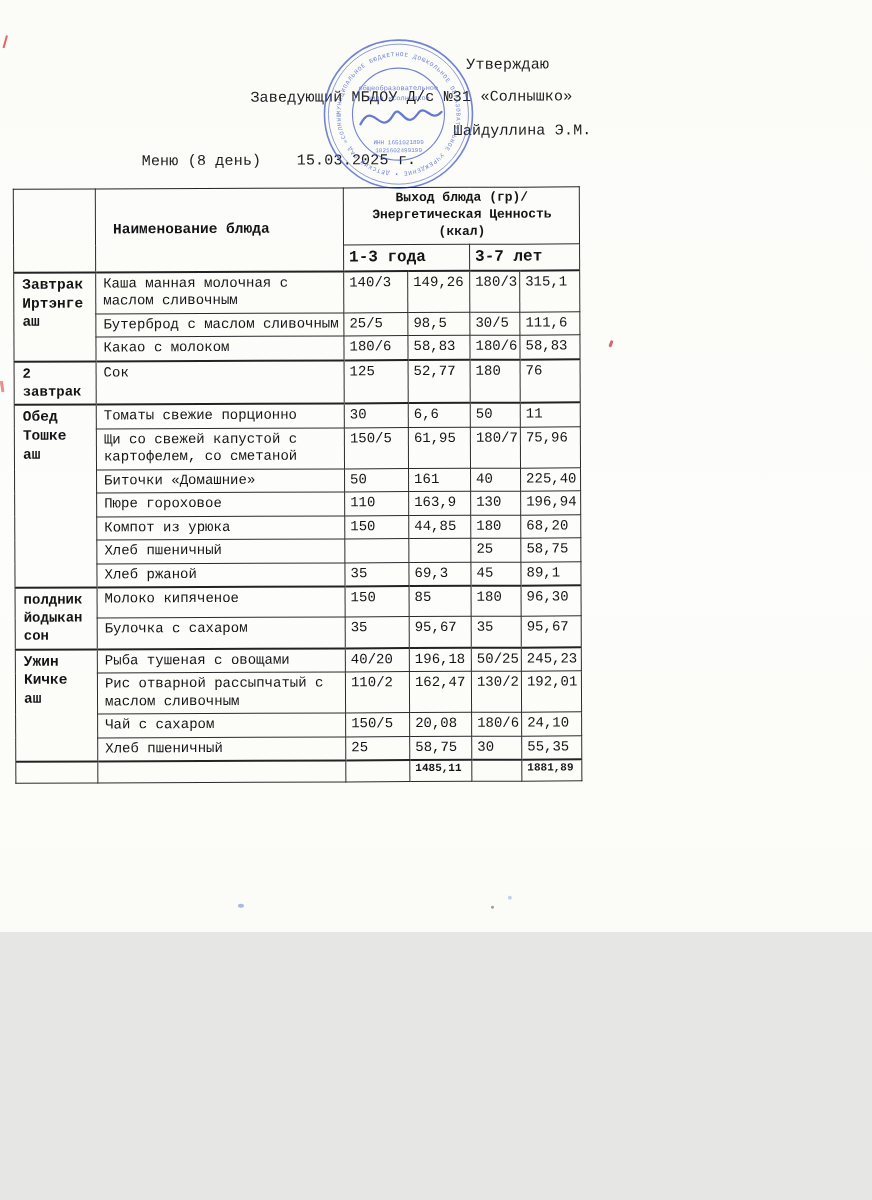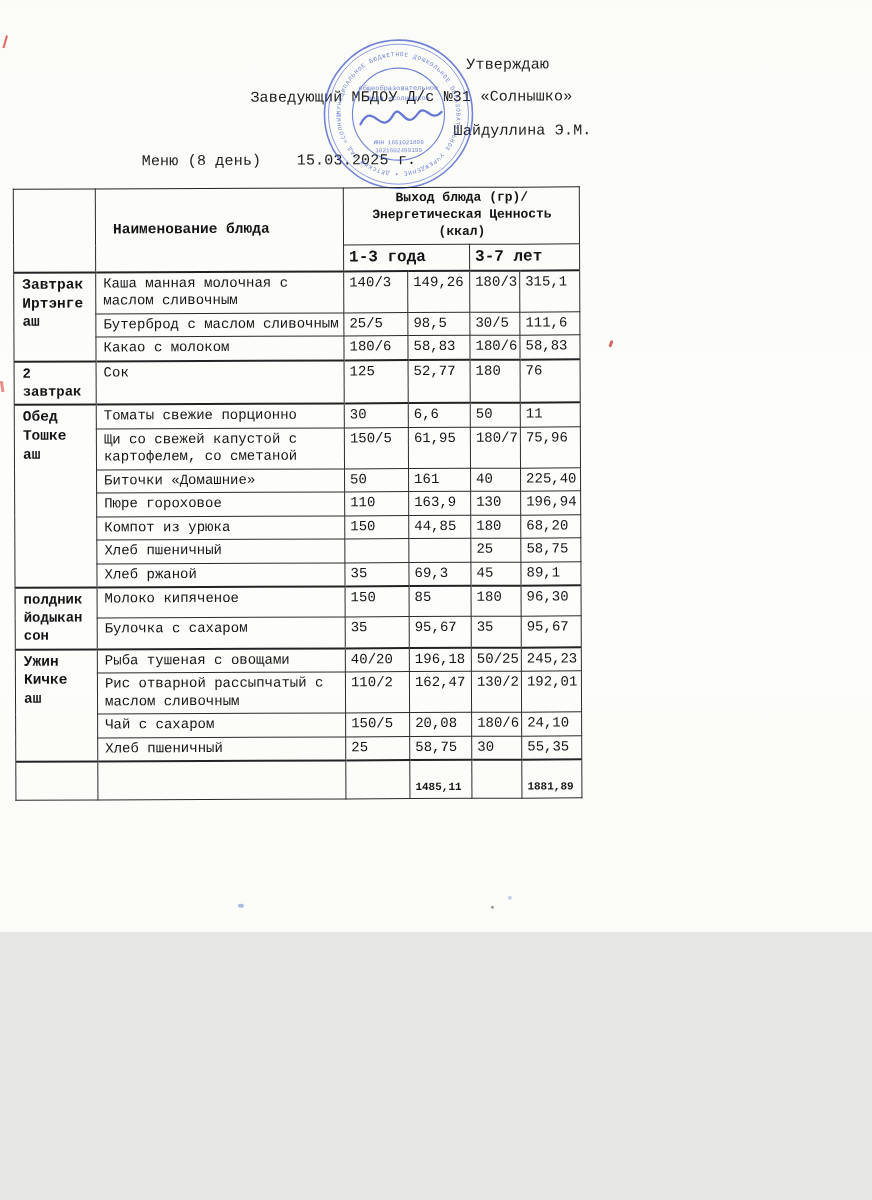--- a/index.html
+++ b/index.html
@@ -42,21 +42,21 @@
   .menu thead .dish-hdr { padding-left:17px; font-size:14.5px; }
   .menu thead .out-hdr  { text-align:center; font-size:13px; line-height:1.3;margin-top:35px; }
   .menu thead .age-hdr  { font-size:16px; padding-left:5px; }
   .menu td.meal { font-weight:bold; font-size:14.5px; white-space:pre-line; line-height:1.3; padding-left:8px; }
   .menu td.meal.small { font-size:14px; }
   .menu td.dish { padding-left:7px; }
   .menu td.num  { padding-left:5px; }
   .menu tr.sec-start td { border-top:2px solid #232326; }
   .menu { border:1.5px solid #232326; }
   .menu thead tr:first-child th { border-top:1.5px solid #232326; }
-  .menu td.total { font-weight:bold; font-size:11px; padding-top:20px; }
+  .menu td.total { font-weight:bold; font-size:11px; padding-top:1px; }
   .menu tr.total-row td { height:21px; }
 
   
   .artifact { position:absolute; pointer-events:none; }
   .red-tick-1 { left:6px;  top:34px;  width:7px;  height:13px; border-left:2.5px solid #dd4a4a; transform:rotate(16deg); opacity:.85; }
   .red-tick-2 { left:1px;  top:379px; width:6px;  height:11px; border-left:3px solid #df6a64; transform:rotate(-8deg); opacity:.75; }
   .red-dot    { left:610px; top:341px; width:3px; height:7px;  background:#cf4f4f; transform:rotate(22deg); opacity:.85; border-radius:2px; }
   .blue-speck-1 { left:236px; top:903px;  width:6px; height:4px; background:#84a0d6; border-radius:50%; opacity:.7; }
   .blue-speck-2 { left:506px; top:896px;  width:4px; height:4px; background:#a0b4de; border-radius:50%; opacity:.6; }
   .blue-speck-3 { left:333px; top:1044px; width:6px; height:3px; background:#8fa8d8; border-radius:50%; opacity:.65; }

